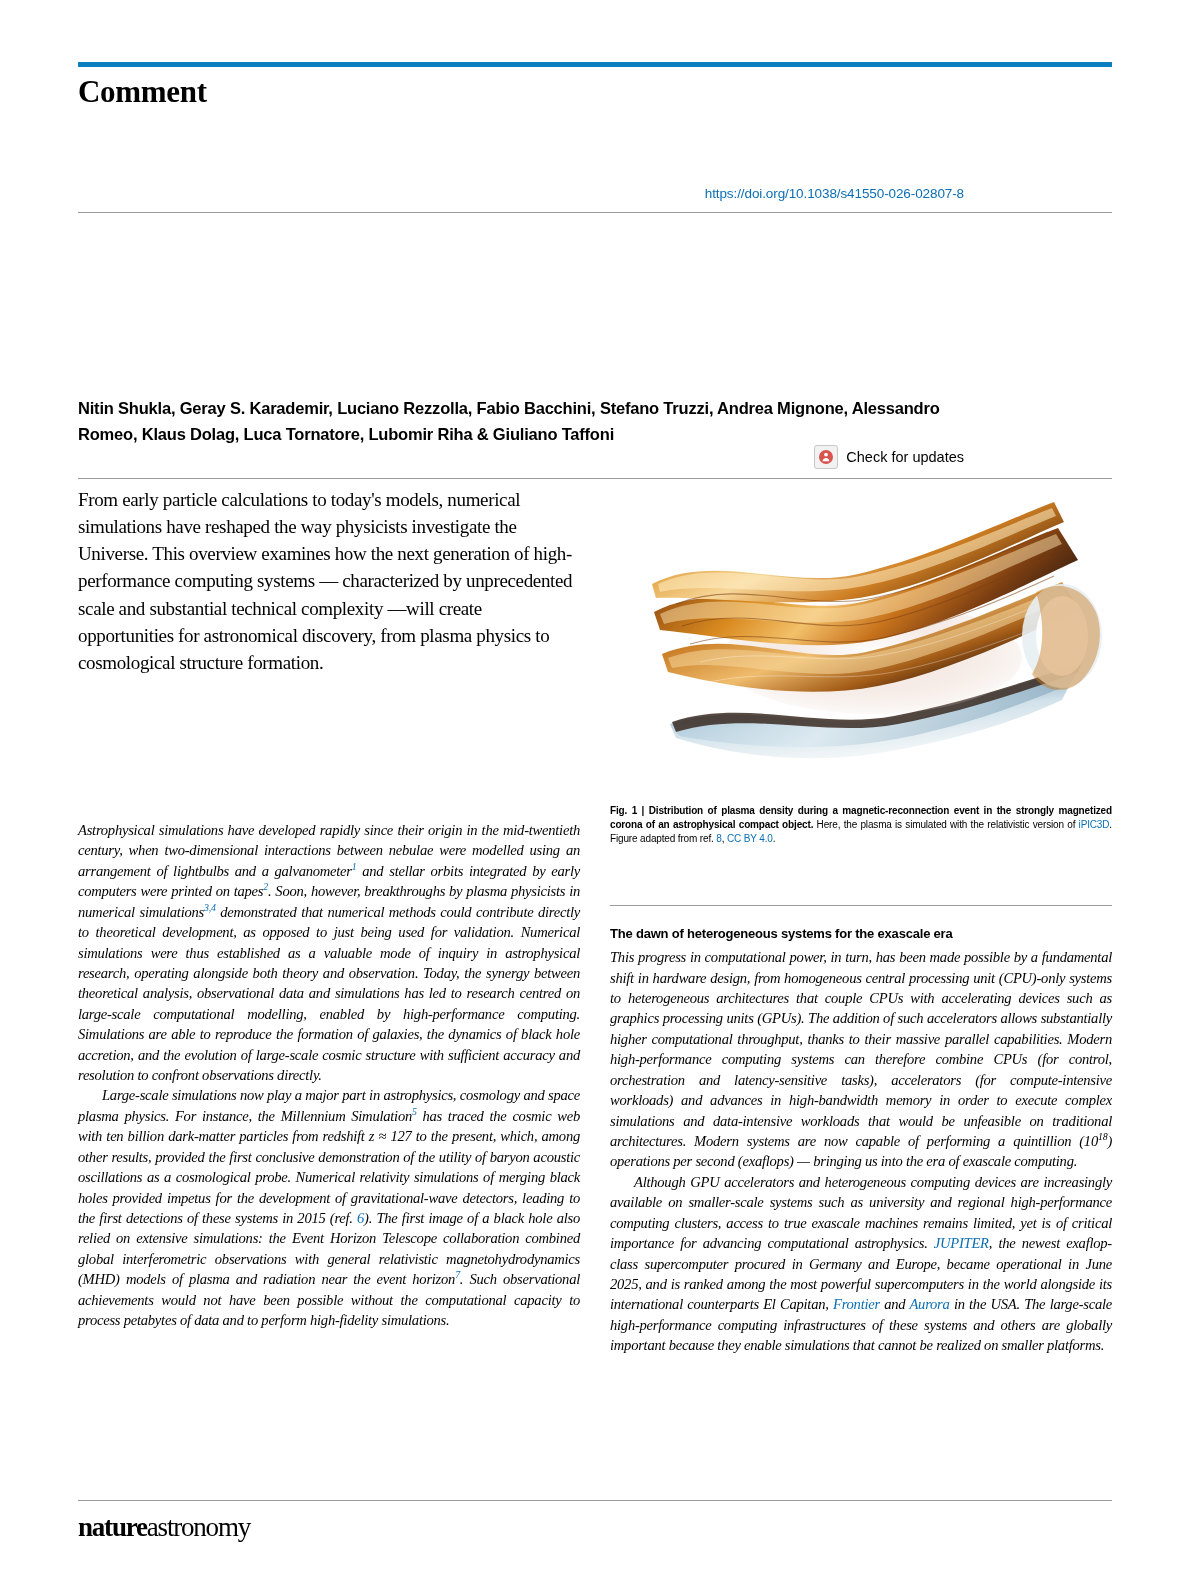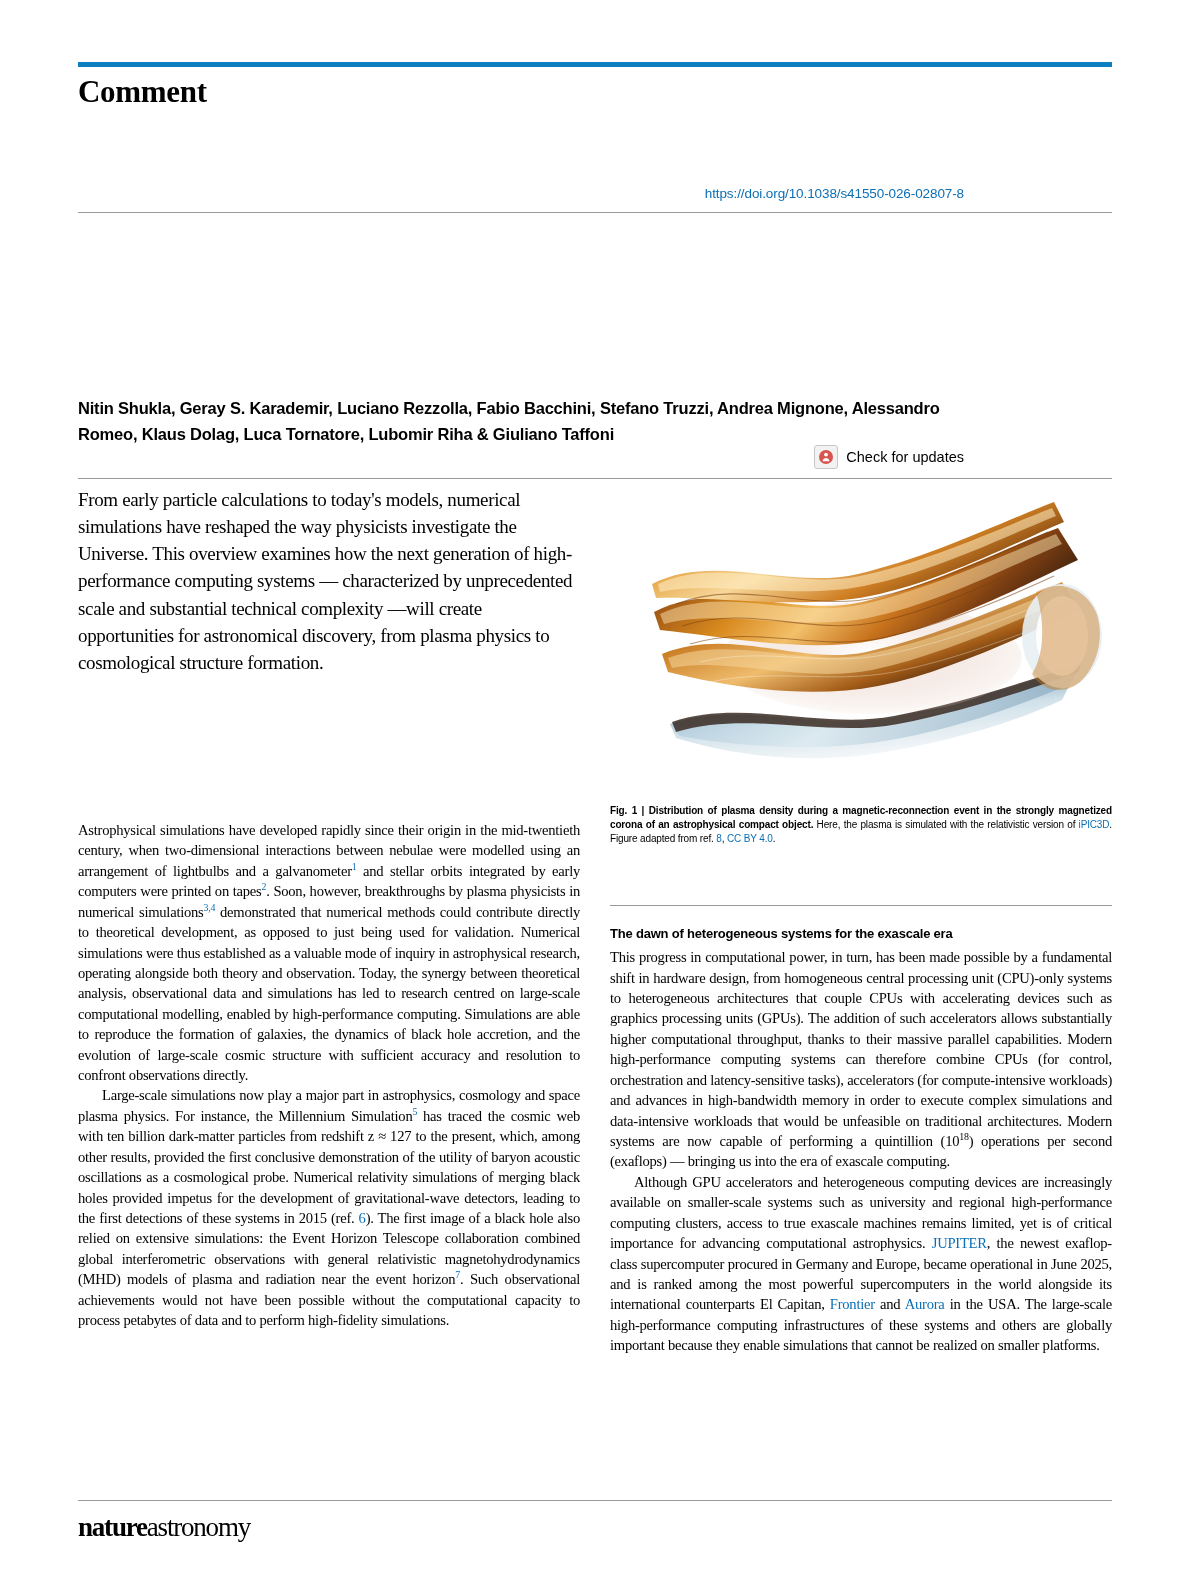--- a/index.html
+++ b/index.html
@@ -158,21 +158,21 @@
     top: 820px;
     width: 502px;
     font-family: "Liberation Serif", serif;
     font-size: 14.6px;
     line-height: 1.40;
     text-align: justify;
     letter-spacing: -0.25px;
   }
   .col-left { left: 78px; }
   .col-right { left: 610px; top: 925px; }
-  .col p { margin: 0; }
+  .col p { margin: 0; font-style: italic; }
   .col p + p { text-indent: 24px; }
   .subhead {
     font-family: "Liberation Sans", sans-serif;
     font-size: 13px;
     font-weight: bold;
     letter-spacing: -0.2px;
     margin-bottom: 4px;
   }
   sup { font-size: 0.68em; vertical-align: super; line-height: 0; }
   .supref { color: #0b6fb5; }

